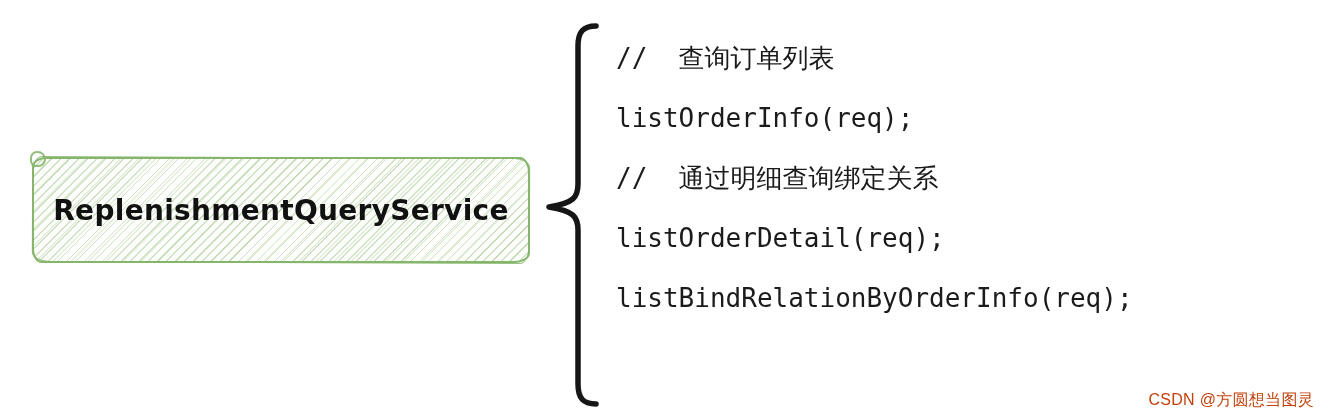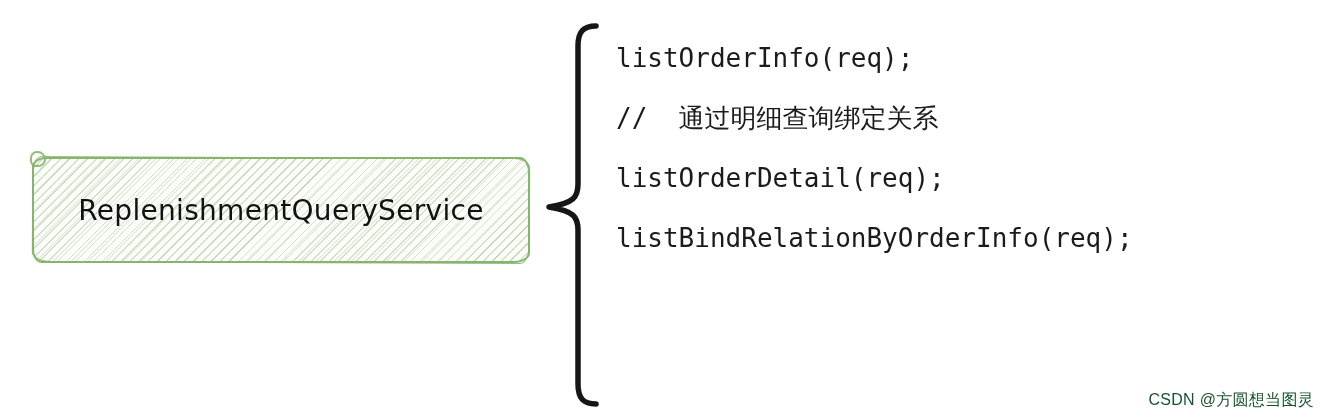--- a/index.html
+++ b/index.html
@@ -61,21 +61,21 @@
     height: 12px;
     border: 2px solid rgba(134,181,108,0.9);
     border-radius: 50% 60% 55% 45%;
     background: transparent;
     pointer-events: none;
   }
   .service-label {
     position: relative;
     z-index: 2;
     font-family: "DejaVu Sans", sans-serif;
-    font-weight: 400;
+    font-weight: 700;
     font-size: 28px;
     letter-spacing: 0.3px;
     color: #111111;
     white-space: nowrap;
   }
 
   
   .brace {
     position: absolute;
     left: 542px;
@@ -101,21 +101,21 @@
   }
 
   
   .watermark {
     position: absolute;
     right: 16px;
     bottom: 9px;
     font-family: "Liberation Sans", sans-serif;
     font-size: 16px;
     letter-spacing: 0.3px;
-    color: #14532d;
+    color: #c2410c;
     white-space: nowrap;
   }
 </style>
 </head>
 <body>
 
 <div class="canvas">
 
   <div class="service-box">
     <span class="service-label">ReplenishmentQueryService</span>
@@ -125,20 +125,21 @@
     <path d="M 54 4
              C 41 4, 36 10, 36 24
              L 36 162
              C 36 175, 32 181, 7 185
              C 32 189, 36 195, 36 208
              L 36 362
              C 36 376, 41 382, 54 382" stroke="#161616" stroke-width="5.5" stroke-linecap="round" stroke-linejoin="round" fill="none"></path>
   </svg>
 
   <div class="code-list">
+    <div class="code-line comment">//  查询订单列表</div>
     <div class="code-line code">listOrderInfo(req);</div>
     <div class="code-line comment">//  通过明细查询绑定关系</div>
     <div class="code-line code">listOrderDetail(req);</div>
     <div class="code-line code">listBindRelationByOrderInfo(req);</div>
   </div>
 
   <div class="watermark">CSDN @方圆想当图灵</div>
 
 </div>
 

